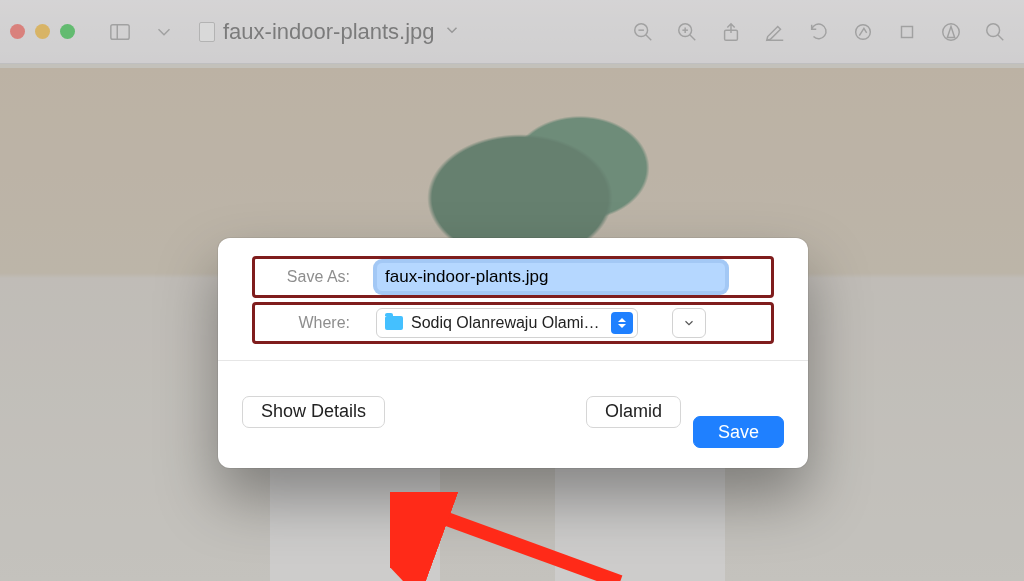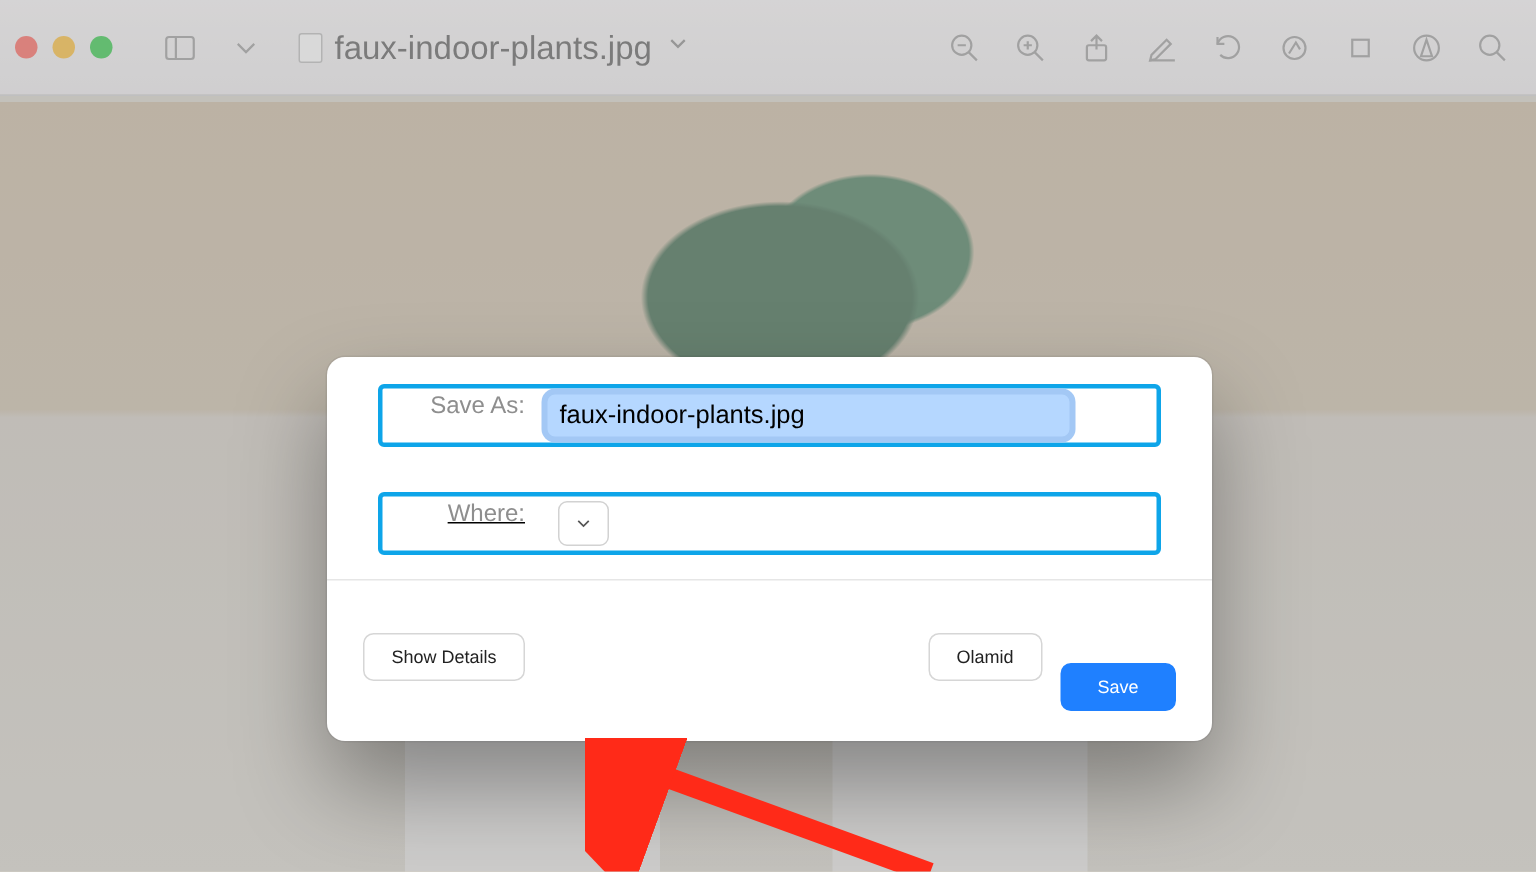--- a/index.html
+++ b/index.html
@@ -49,21 +49,21 @@
     
     .sheet {
       position:absolute; width:590px; left:218px; top:238px;
       background:#fff; border-radius:12px;
       box-shadow:0 30px 60px rgba(0,0,0,.35), 0 0 0 1px rgba(0,0,0,.06);
       z-index:20;
     }
     .sheet-body{ padding:18px 34px 16px; }
     .form-row{display:flex;align-items:center;gap:14px;margin:10px 0;}
     .form-label{width:90px;text-align:right;font-size:16px;color:#8e8e8e;}
-    .highlight-box{border:3px solid #0ea5e9;border-radius:4px;padding:3px 5px;display:flex;gap:14px;}
+    .highlight-box{border:3px solid #7f1d1d;border-radius:4px;padding:3px 5px;display:flex;align-items:center;gap:26px;}
     .text-input{
       width:350px;height:30px;padding:2px 8px;font-size:17px;
       border:1px solid #c9c9c9;border-radius:6px;outline:none;
     }
     .text-input.selected{
       border-color:#a3c8f5; box-shadow:0 0 0 3px #a3c8f5;
       background: #b5d7ff;
       color:#000;
     }
     .text-input.tags{width:350px;}
@@ -78,21 +78,21 @@
     .stepper{width:22px;height:22px;background:#1f80ff;border-radius:4px;display:flex;flex-direction:column;align-items:center;justify-content:center;margin-left:2px;}
     .stepper::before,.stepper::after{content:"";width:0;height:0;border-left:4px solid transparent;border-right:4px solid transparent;}
     .stepper::before{border-bottom:4px solid #fff;margin-bottom:2px;}
     .stepper::after{border-top:4px solid #fff;}
     .disclosure{width:34px;height:30px;border:1px solid #d2d2d2;border-radius:6px;display:flex;align-items:center;justify-content:center;margin-left:8px;}
     .disclosure svg{width:14px;height:14px;stroke:#555;stroke-width:2;fill:none;}
     .sheet-sep{height:1px;background:#e6e6e6;}
     .sheet-footer{display:flex;align-items:center;gap:12px;padding:14px 24px 20px;}
     .push-btn{
       height:32px;padding:0 18px;border:1px solid #d6d6d6;border-radius:7px;
-      background:#fff;font-size:12px;color:#222;
+      background:#fff;font-size:18px;color:#222;
     }
     .push-btn.primary{background:#1f80ff;border-color:#1f80ff;color:#fff;padding:0 24px;margin-top:41px;}
     .footer-spacer{flex:1;}
     
     .arrow{position:absolute;left:390px;top:492px;z-index:30;pointer-events:none;}
     .arrow svg{width:250px;height:100px;}
   </style>
 </head>
 <body>
 
@@ -187,22 +187,27 @@
 </div>
 
 <div class="dim-overlay"></div>
 
 <div class="sheet">
   <div class="sheet-body">
     <div class="highlight-box">
       <div class="form-label">Save As:</div>
       <input class="text-input selected" value="faux-indoor-plants.jpg" style="">
     </div>
-    <div class="highlight-box" style="margin-top:30px;text-decoration:underline;">
+    <div class="highlight-box" style="margin-top:4px;">
       <div class="form-label">Where:</div>
+      <div class="where-btn">
+        <span class="folder-icon"></span>
+        <span class="where-text">Sodiq Olanrewaju Olamid…</span>
+        <span class="stepper"></span>
+      </div>
       <div class="disclosure">
         <svg viewBox="0 0 24 24">
             <polyline points="6 9 12 15 18 9"></polyline>
           </svg>
       </div>
     </div>
   </div>
   <div class="sheet-sep"></div>
   <div class="sheet-footer">
     <button class="push-btn">Show Details</button>

